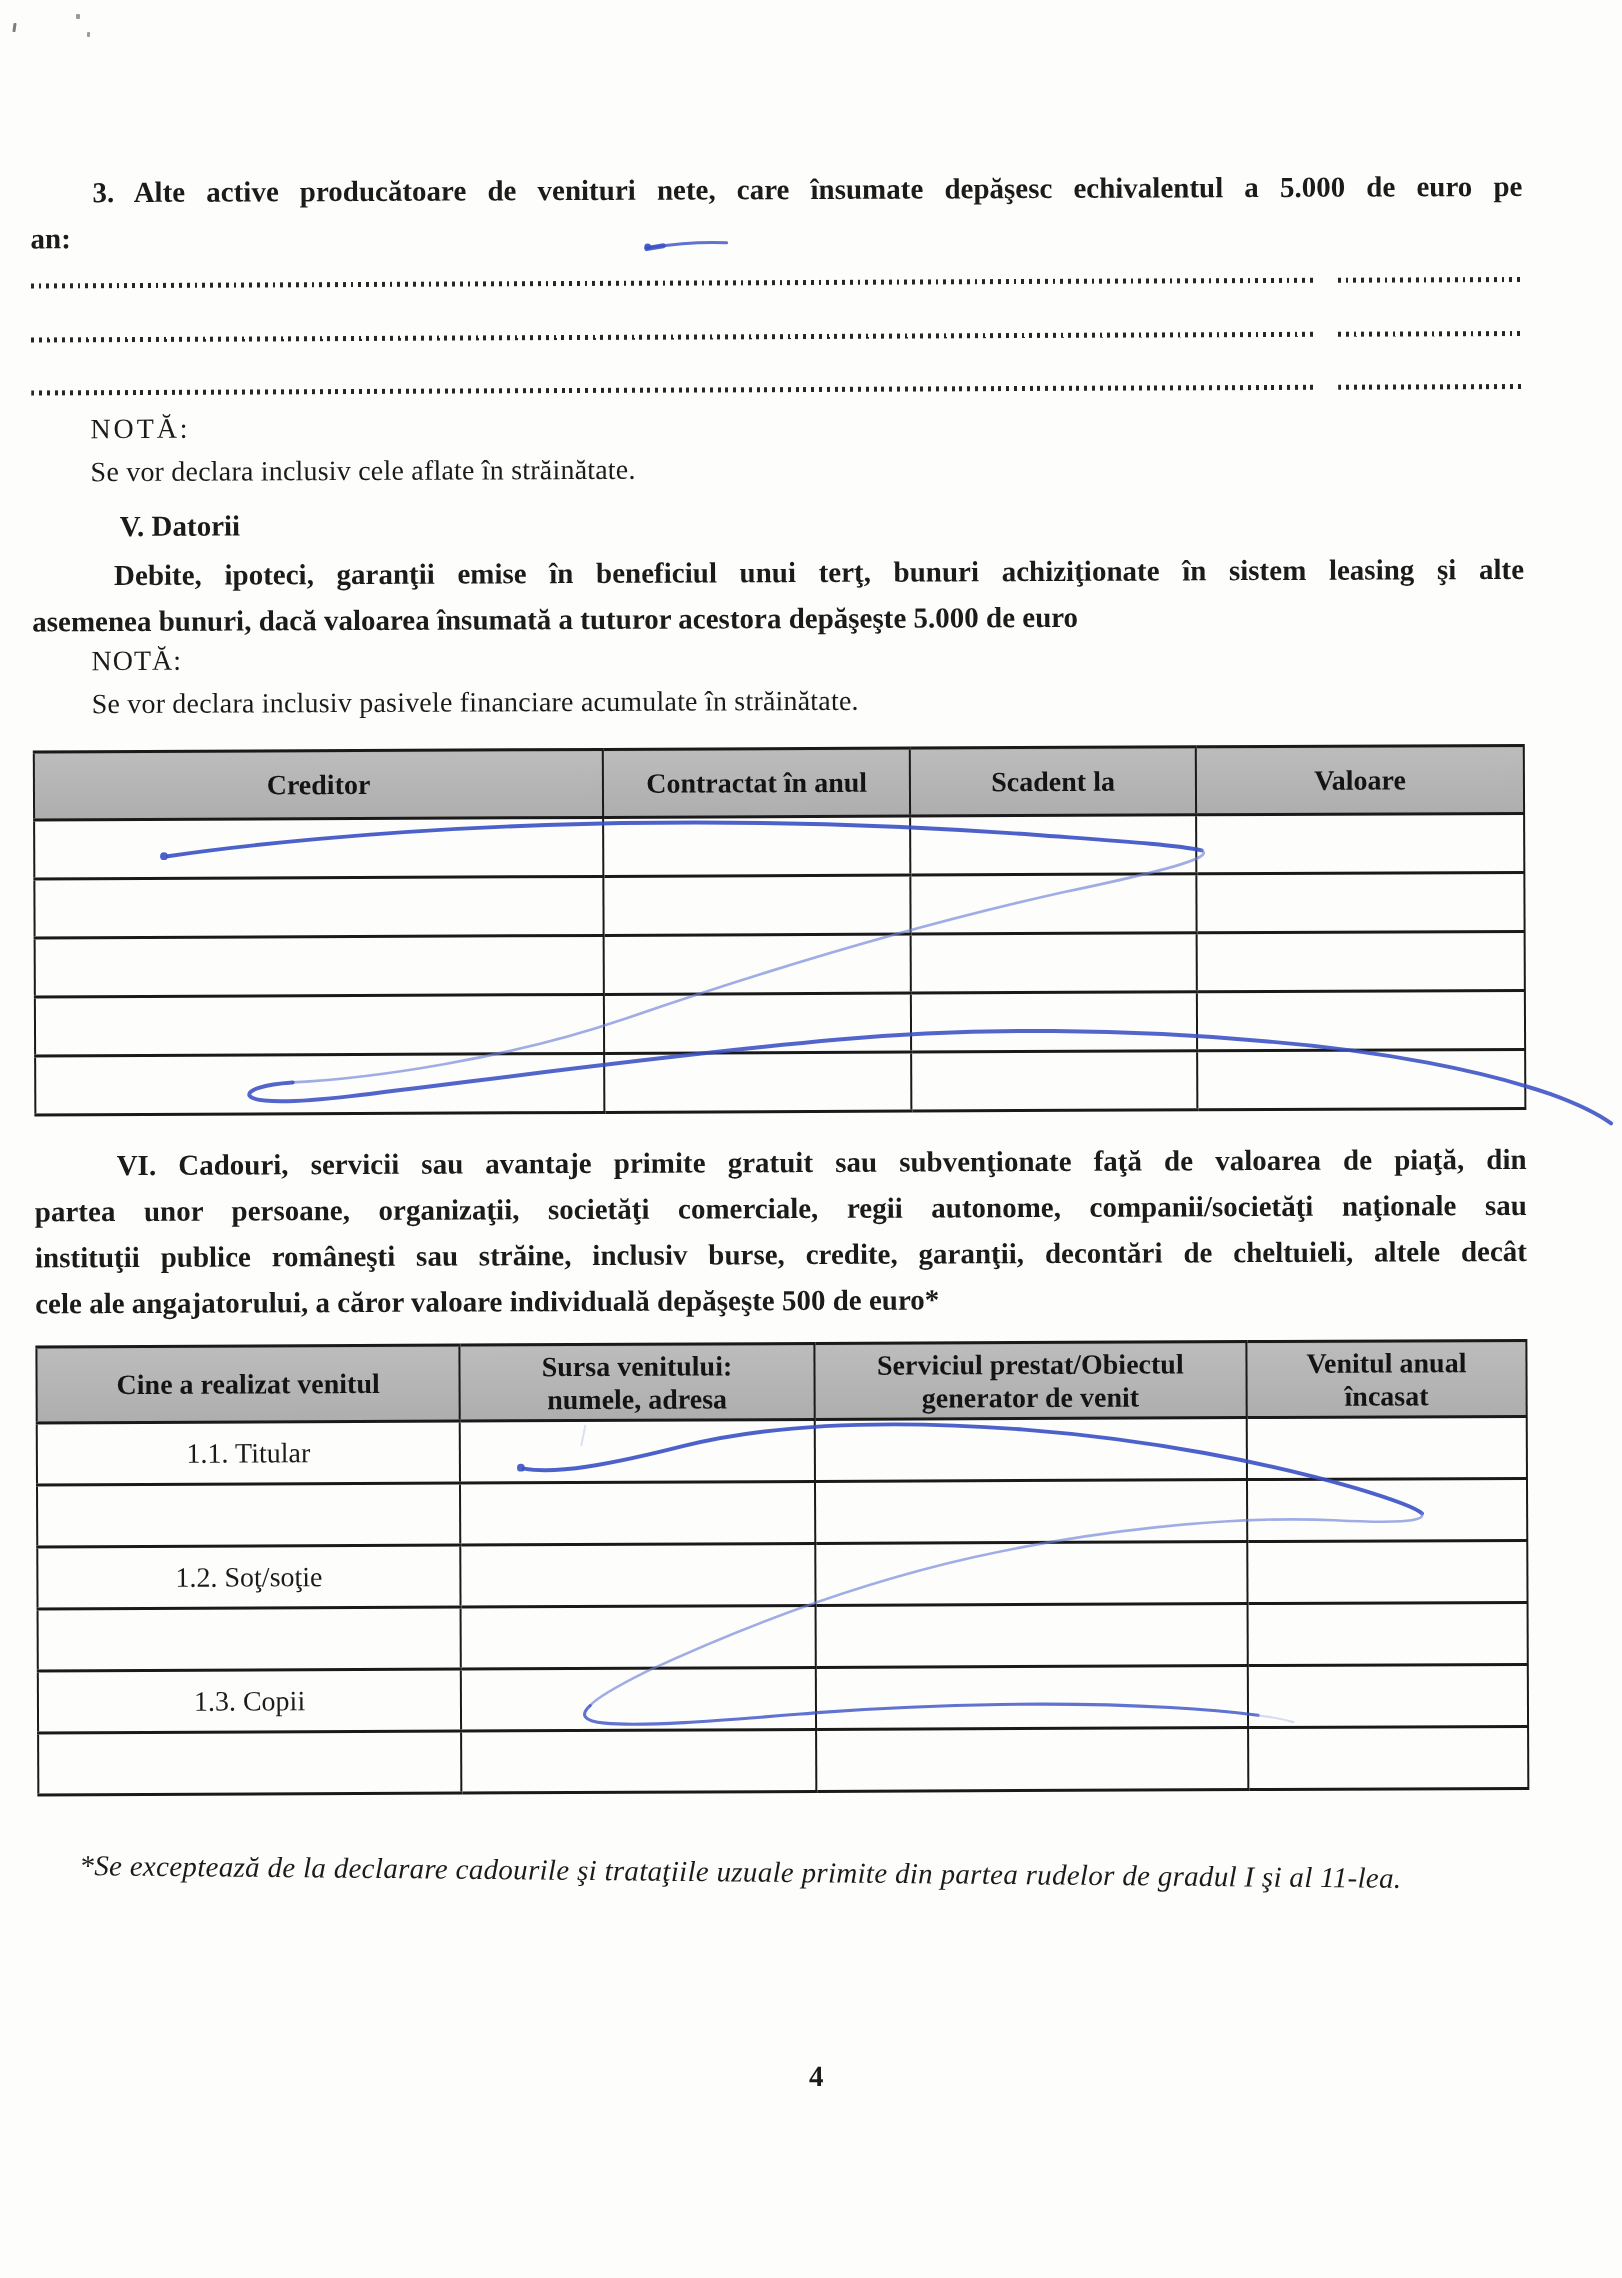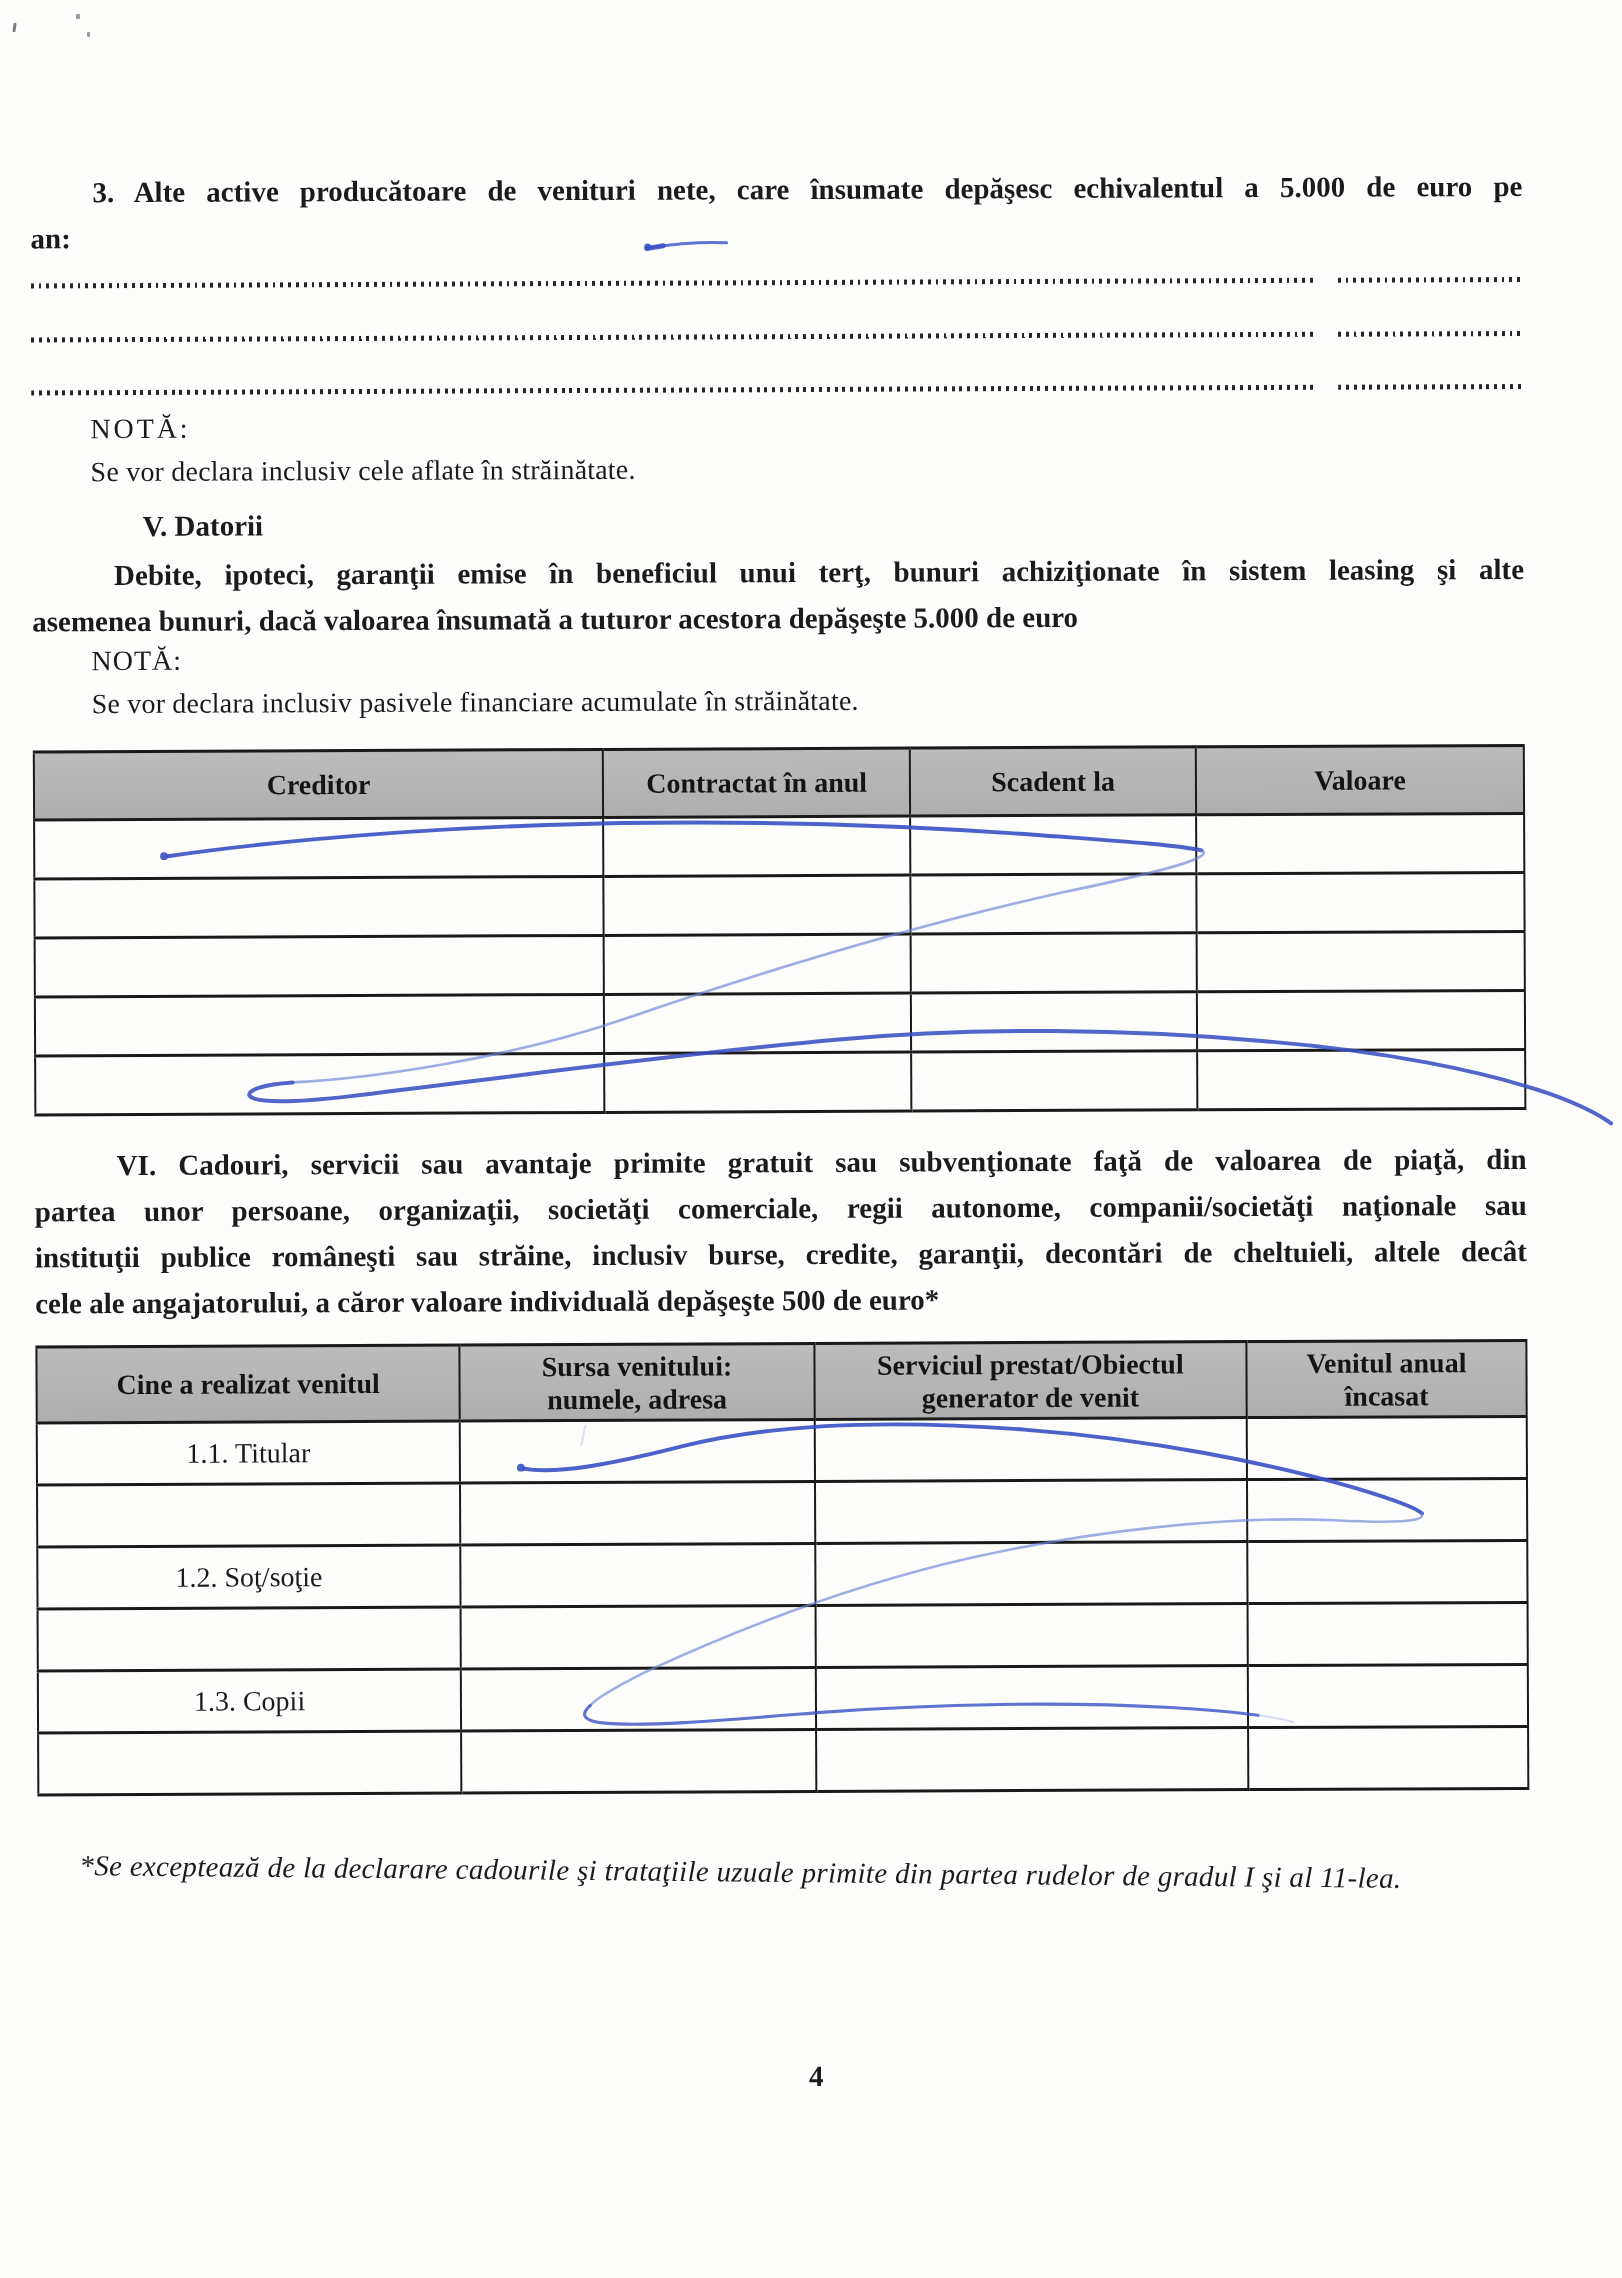--- a/index.html
+++ b/index.html
@@ -15,21 +15,21 @@
   .content{position:absolute;inset:0;transform:rotate(-0.25deg);transform-origin:50% 45%;}
 
   
   .para{position:absolute;left:34px;width:1492px;font-weight:bold;font-size:29px;line-height:46px;}
   .para .line{white-space:nowrap;}
   .para .line.just{text-align:justify;text-align-last:justify;white-space:normal;}
   .para .line.indent{text-indent:62px;}
   .nota{position:absolute;left:93px;width:1365px;font-size:28px;line-height:43px;}
   .nota .nota-label{letter-spacing:2.9px;}
   .nota .nota-text{letter-spacing:0.2px;}
-  .vtitle{position:absolute;left:122px;font-weight:bold;font-size:29px;margin-left:23px;}
+  .vtitle{position:absolute;left:122px;font-weight:bold;font-size:29px;}
 
   
   .dotline{position:absolute;left:34px;width:1492px;height:4.9px;display:flex;}
   .dotline .seg1{flex:1;background:repeating-linear-gradient(90deg,#262626 0 2.9px,transparent 2.9px 7.8px);}
   .dotline .seg-gap{width:23.4px;}
   .dotline .seg2{width:185px;background:repeating-linear-gradient(90deg,#262626 0 2.9px,transparent 2.9px 7.8px);}
 
   
   table{position:absolute;left:34px;width:1492px;border-collapse:collapse;table-layout:fixed;
         border:2.9px solid #121212;}

